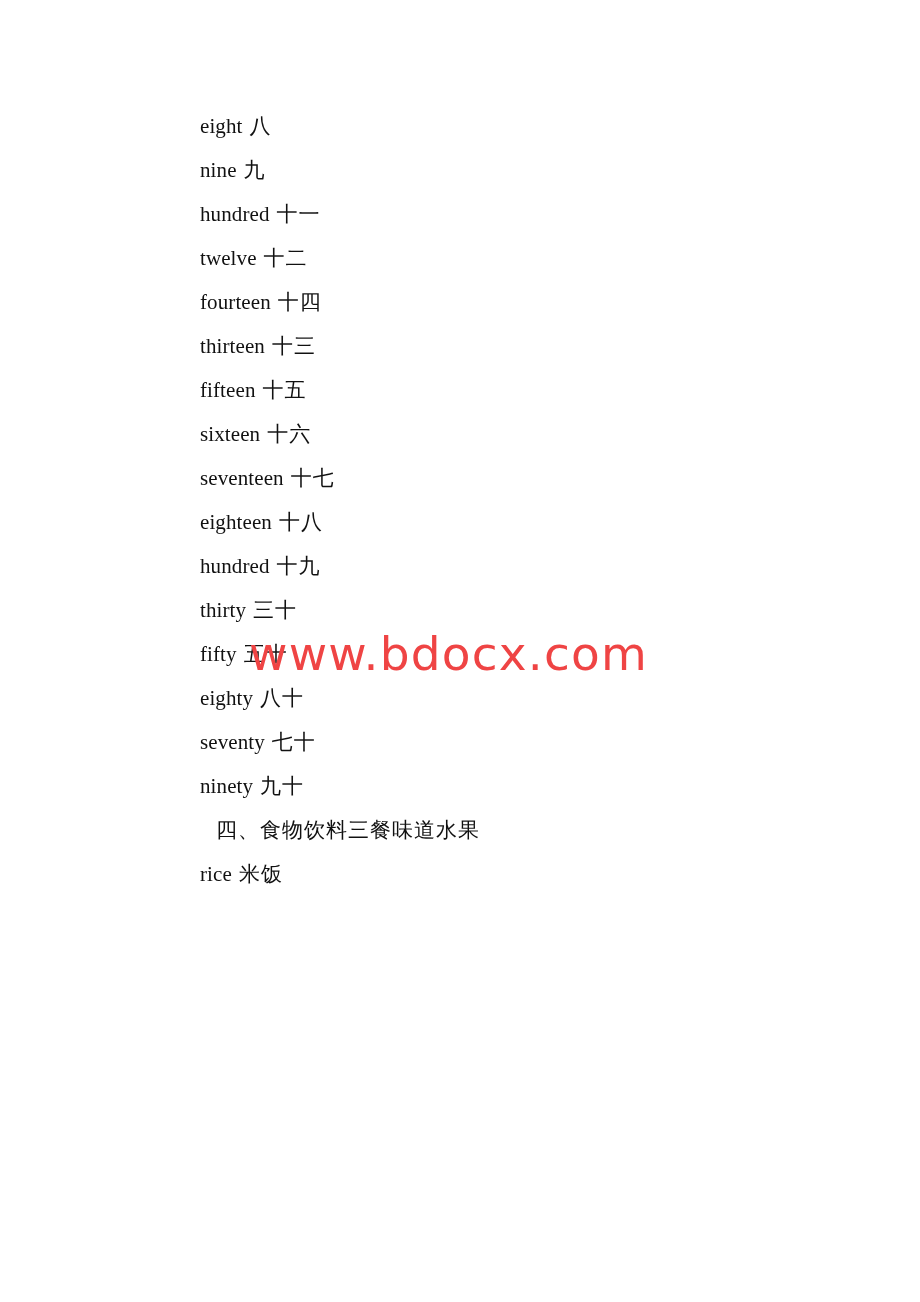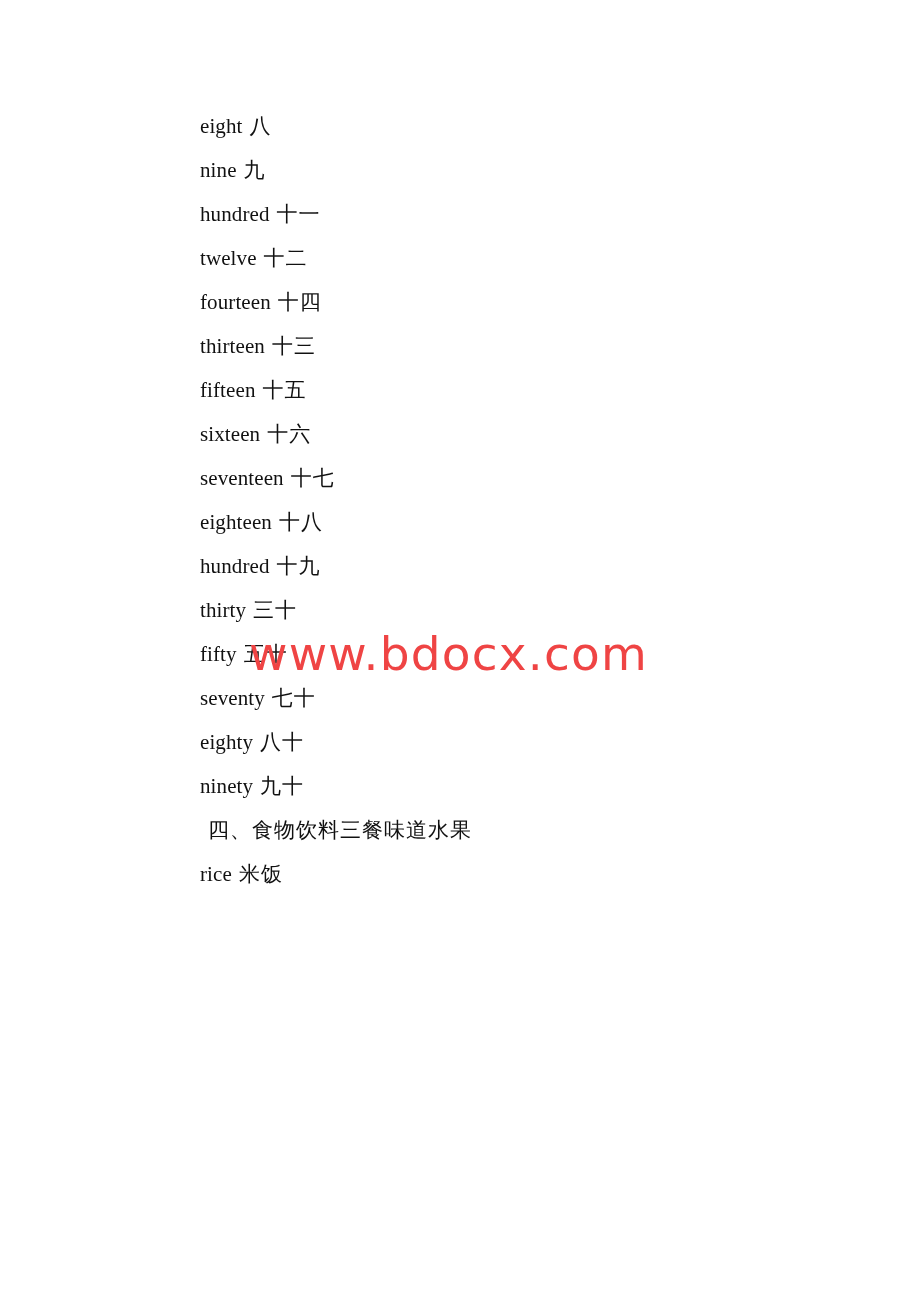--- a/index.html
+++ b/index.html
@@ -42,21 +42,21 @@
     font-family: "DejaVu Serif", "Liberation Serif", serif;
     margin-left: 7px;
     letter-spacing: 1px;
   }
   .line.heading {
     font-family: "DejaVu Serif", "Liberation Serif", serif;
     font-size: 21px;
     letter-spacing: 0.5px;
   }
   .line.heading .cn {
-    margin-left: 8px;
+    margin-left: 16px;
     text-align: right;
   }
   
   #watermark {
     position: absolute;
     left: 249px;
     top: 626px;
     width: 420px;
     height: 56px;
     font-family: "DejaVu Sans", "Liberation Sans", sans-serif;
@@ -81,22 +81,22 @@
       <div class="line"><span class="en">twelve</span><span class="cn">十二</span></div>
       <div class="line"><span class="en">fourteen</span><span class="cn">十四</span></div>
       <div class="line"><span class="en">thirteen</span><span class="cn">十三</span></div>
       <div class="line"><span class="en">fifteen</span><span class="cn">十五</span></div>
       <div class="line"><span class="en">sixteen</span><span class="cn">十六</span></div>
       <div class="line"><span class="en">seventeen</span><span class="cn">十七</span></div>
       <div class="line"><span class="en">eighteen</span><span class="cn">十八</span></div>
       <div class="line"><span class="en">hundred</span><span class="cn">十九</span></div>
       <div class="line"><span class="en">thirty</span><span class="cn">三十</span></div>
       <div class="line"><span class="en">fifty</span><span class="cn">五十</span></div>
+      <div class="line"><span class="en">eighty</span><span class="cn">八十</span></div>
       <div class="line"><span class="en">seventy</span><span class="cn">七十</span></div>
-      <div class="line"><span class="en">eighty</span><span class="cn">八十</span></div>
       <div class="line"><span class="en">ninety</span><span class="cn">九十</span></div>
       <div class="line heading"><span class="cn">四、食物饮料三餐味道水果</span></div>
       <div class="line"><span class="en">rice</span><span class="cn">米饭</span></div>
     </div>
 
   <div id="watermark">www.bdocx.com</div>
 
 </div>
 
 </body></html>

